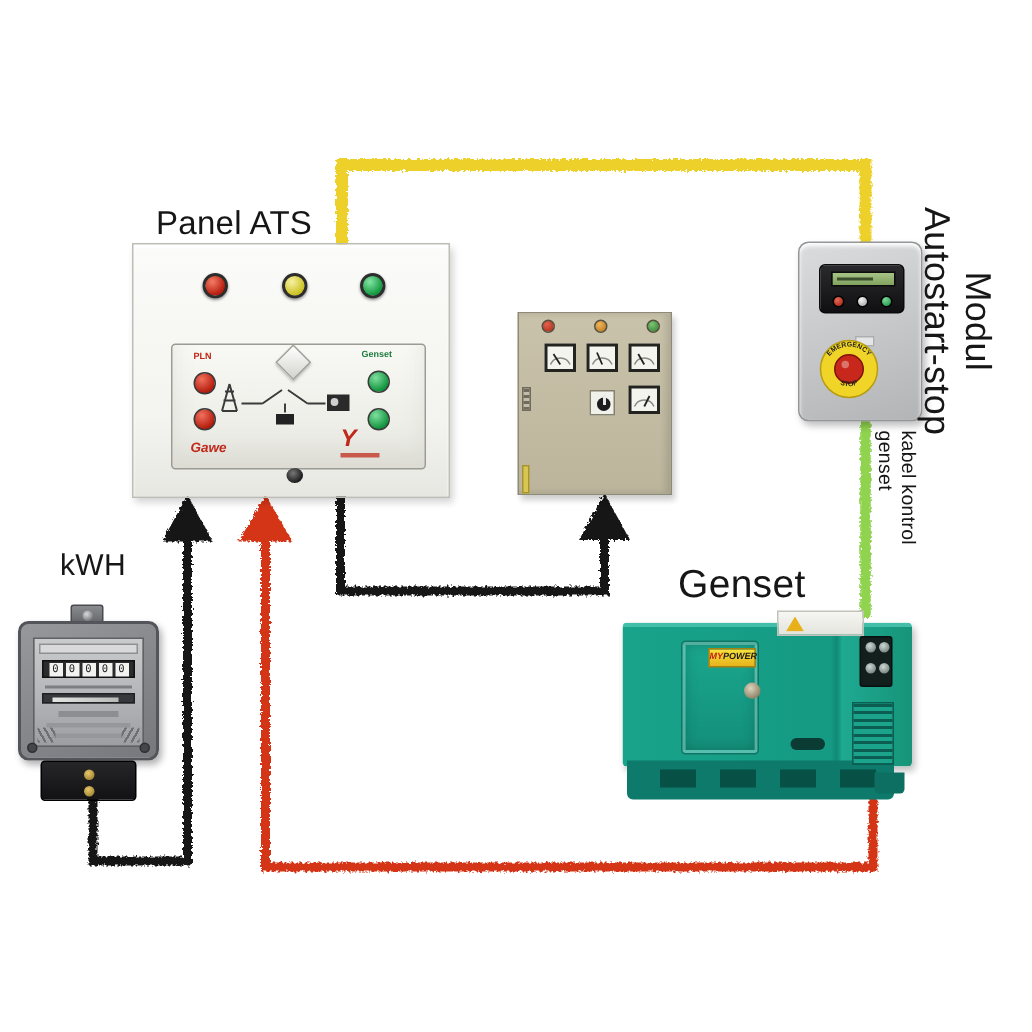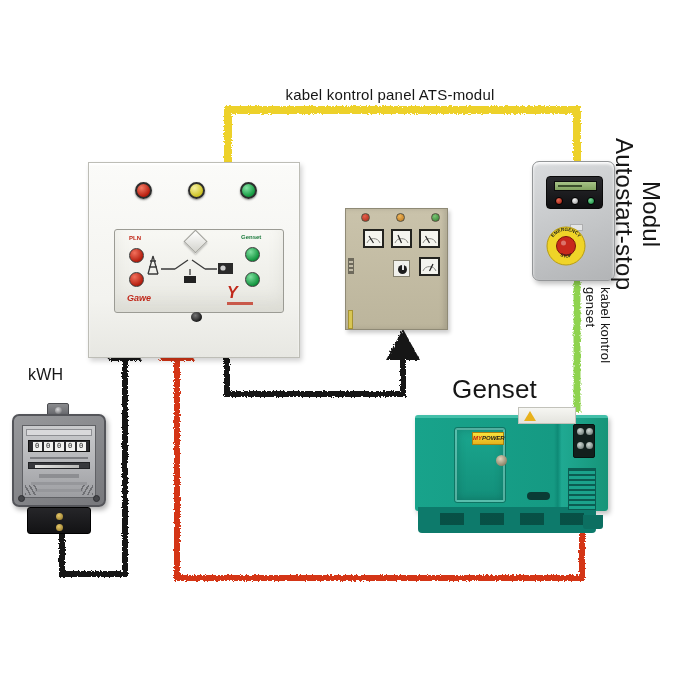--- a/index.html
+++ b/index.html
@@ -7,30 +7,30 @@
   body { font-family:"Liberation Sans", sans-serif; color:#1a1a1a; }
   .canvas { position:relative; width:688px; height:688px; background:#fff; overflow:hidden; }
 
   
   .cables { position:absolute; left:0; top:0; width:688px; height:688px; z-index:1; }
 
   
   .lbl { position:absolute; z-index:3; color:#161616; letter-spacing:0.2px; }
   .lbl-ats   { left:104px; top:136px; font-size:22px; }
   .lbl-dist  { left:307px; top:178px; font-size:22px; }
-  .lbl-kwh   { left:28px;  top:366px; font-size:16px; }
+  .lbl-kwh   { left:40px;  top:366px; font-size:20px; }
   .lbl-genset{ left:452px; top:374px; font-size:26px; }
   .lbl-yellow{ left:240px; top:86px; width:300px; text-align:center; font-size:15px; }
   .lbl-modul { left:610px; top:124px; height:180px; writing-mode:vertical-rl;
                text-align:center; font-size:24px; line-height:1.12; }
   .lbl-greencable { left:583px; top:287px; height:120px; writing-mode:vertical-rl;
                font-size:13px; }
 
   
-  .panel-ats { position:absolute; left:88px; top:162px; width:212px; height:196px; z-index:2;
+  .panel-ats { position:absolute; left:88px; top:162px; width:212px; height:170px; z-index:2;
     background:linear-gradient(180deg,#fbfbf9 0%,#f3f3ef 70%,#e7e7e2 100%);
     border:1px solid #bdbdb6; box-shadow:2px 3px 5px rgba(0,0,0,.18), inset 0 2px 2px #fff; }
   .pilot { position:absolute; width:17px; height:17px; border-radius:50%;
     border:2px solid #2d2d2d; box-shadow:0 1px 2px rgba(0,0,0,.45); }
   .pilot.red    { background:radial-gradient(circle at 35% 30%,#f37c66,#b71d0e 70%); }
   .pilot.yellow { background:radial-gradient(circle at 35% 30%,#f6f1a2,#cdc224 70%); }
   .pilot.green  { background:radial-gradient(circle at 35% 30%,#86e4a6,#12993f 70%); }
   .ats-inner { position:absolute; left:25px; top:66px; width:170px; height:84px;
     background:linear-gradient(180deg,#f8f8f4,#e9e9e3);
     border:1px solid #9b9b94; border-radius:3px;
@@ -192,20 +192,21 @@
       <polyline stroke-width="7" points="577,276 577,412" stroke="#8fd350"></polyline>
       <polyline stroke-width="6" points="582,512 582,578 177,578 177,358" stroke="#d43417"></polyline>
       <polygon points="177,330 159,361 195,361" fill="#d43417"></polygon>
       <polyline stroke-width="6" points="62,520 62,574 125,574 125,358" stroke="#161616"></polyline>
       <polygon points="125,330 108,361 142,361" fill="#161616"></polygon>
       <polyline stroke-width="6" points="227,330 227,394 403,394 403,358" stroke="#161616"></polyline>
       <polygon points="403,329 386,360 420,360" fill="#161616"></polygon>
     </g>
   </svg>
 
+  <div class="lbl lbl-ats">Panel ATS</div>
 
   <div class="panel-ats">
     <div class="pilot red" style="left:46px; top:19px;"></div>
     <div class="pilot yellow" style="left:99px; top:19px;"></div>
     <div class="pilot green" style="left:151px; top:19px;"></div>
 
     <div class="ats-inner">
       <span class="tinylbl pln">PLN</span>
       <span class="tinylbl gen">Genset</span>
 
@@ -297,21 +298,20 @@
       <circle cx="17.5" cy="17" r="2.5" fill="rgba(255,255,255,.35)"></circle>
       <text font-size="4.6" font-weight="bold" fill="#1c1c1c" text-anchor="middle" font-family="Liberation Sans, sans-serif">
         <textPath href="#arcTop" startOffset="50%">EMERGENCY</textPath>
       </text>
       <text font-size="4.6" font-weight="bold" fill="#1c1c1c" text-anchor="middle" font-family="Liberation Sans, sans-serif">
         <textPath href="#arcBot" startOffset="50%">STOP</textPath>
       </text>
     </svg>
   </div>
 
-  <div class="lbl lbl-yellow">kabel kontrol panel ATS-modul</div>
   <div class="lbl lbl-greencable">kabel kontrol genset</div>
 
   <div class="lbl lbl-kwh">kWH</div>
 
   <div class="kwh">
     <div class="tab">
         <i></i>
       </div>
     <div class="body">
       <div class="face">

